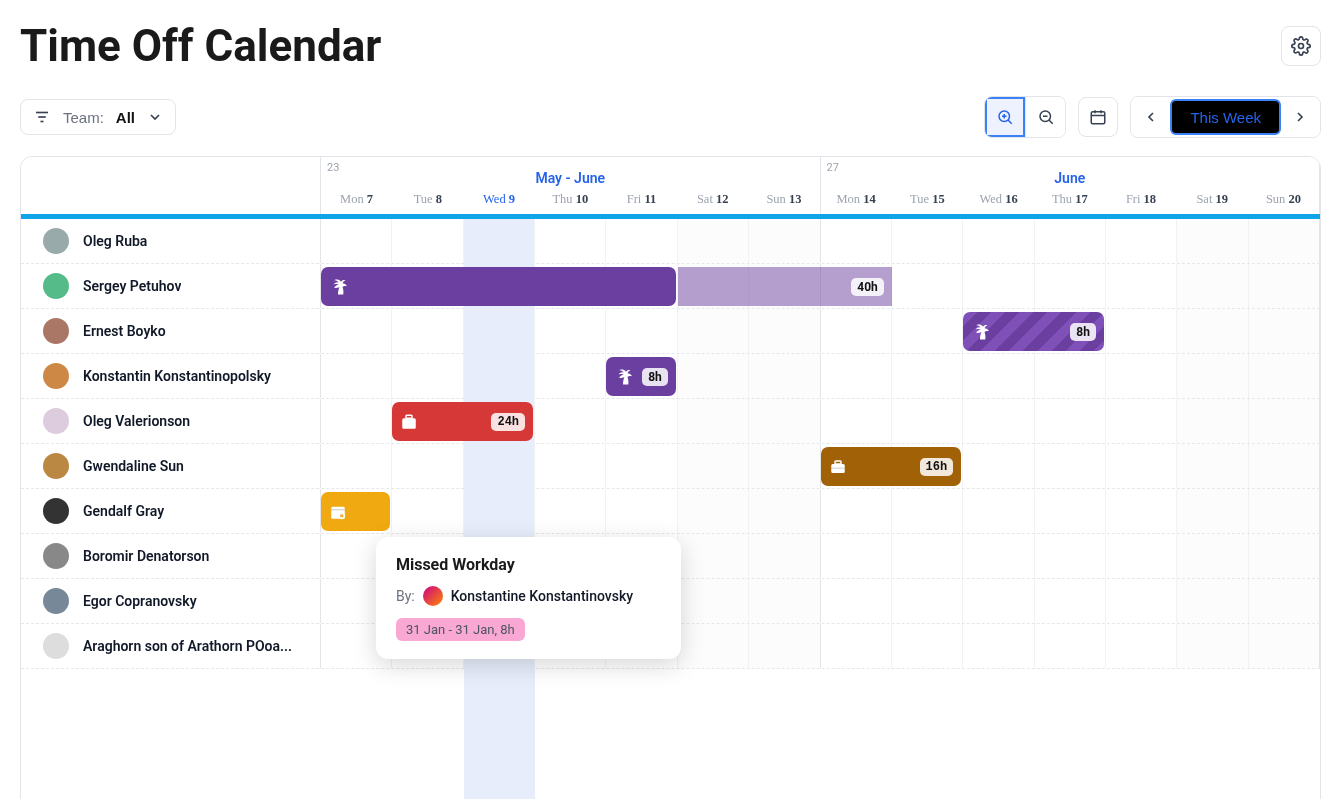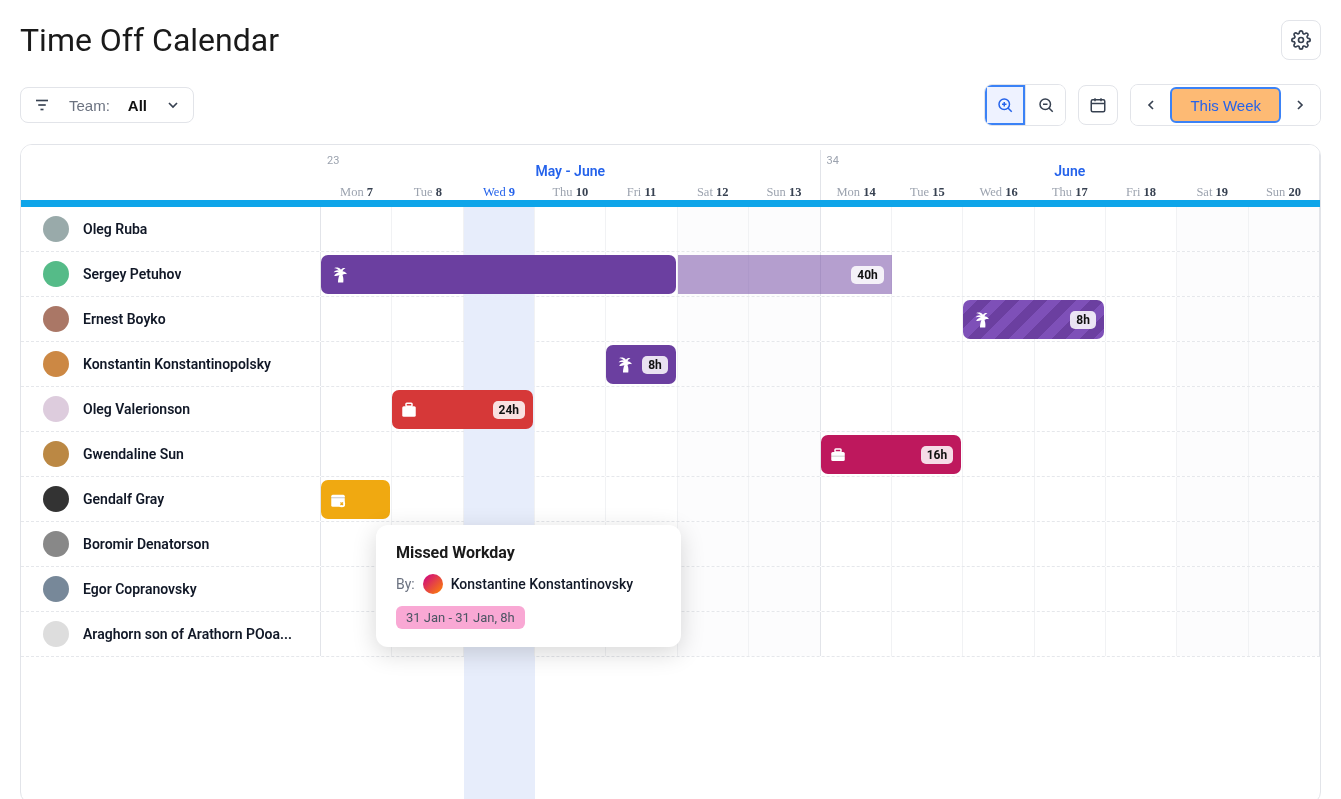--- a/index.html
+++ b/index.html
@@ -12,43 +12,43 @@
   overflow: hidden;
   padding: 20px;
 }
 .header-row {
   display: flex;
   justify-content: space-between;
   align-items: center;
   margin-bottom: 24px;
 }
 .page-title {
-  font-size: 32px;
-  font-weight: 400;
+  font-size: 44px;
+  font-weight: 700;
   color: #1a1a1a;
   text-align: center;
 }
 .gear-btn {
   width: 40px; height: 40px;
   border: 1px solid #e2e4e9;
   border-radius: 8px;
   background: #fff;
   display: flex; align-items: center; justify-content: center;
   cursor: pointer;
 }
 .toolbar {
   display: flex;
   justify-content: space-between;
   align-items: center;
   margin-bottom: 18px;
 }
 .team-filter {
   display: inline-flex;
   align-items: center;
-  gap: 18px;
+  gap: 12px;
   border: 1px solid #e2e4e9;
   border-radius: 8px;
   padding: 8px 12px;
   font-size: 15px;
   cursor: pointer;
   background: #fff;
 }
 .team-filter .muted { color: #6b7280; }
 .team-filter .val { color: #111; font-weight: bold; }
 .toolbar-right {
@@ -69,21 +69,21 @@
   cursor: pointer;
   border: none;
 }
 .btn-group .icon-btn + .icon-btn { border-left: 1px solid #e2e4e9; }
 .icon-btn.active { background: #eef2ff; box-shadow: inset 0 0 0 2px #3b82f6; }
 .this-week-btn {
   color: #2563eb;
   font-weight: 500;
   padding: 0 18px;
   font-size: 15px;
-  background: #fdba74;
+  background: #000000;
   border: 2px solid #3b82f6;
   border-radius: 6px;
   height: 36px;
   margin: 2px -1px;
   position: relative;
   z-index: 1;
 }
 .single-btn {
   border: 1px solid #e2e4e9;
   border-radius: 8px;
@@ -92,23 +92,22 @@
 .calendar {
   border: 1px solid #e2e4e9;
   border-radius: 12px;
   position: relative;
   overflow: hidden;
   height: 660px;
 }
 .cal-header {
   display: flex;
   height: 62px;
-  border-bottom: 7px solid #0ea5e9;
+  border-bottom: 5px solid #0ea5e9;
   background: #fff;
-  align-items: flex-end;
 }
 .name-col {
   width: 300px;
   flex-shrink: 0;
   border-right: 1px solid #e2e4e9;
   position: relative;
 }
 .days-col {
   flex: 1;
   display: flex;
@@ -215,21 +214,21 @@
   border-radius: 5px;
   padding: 2px 6px;
   font-weight: 700;
   font-size: 12px;
 }
 .entry.purple { background: #6b3fa0; }
 .entry.purple.pending {
   background-image: repeating-linear-gradient(135deg, #7e50b8 0 10px, #6b3fa0 10px 20px);
 }
 .entry.red { background: #d63838; }
-.entry.teal { background: #be185d; }
+.entry.teal { background: #a16207; font-family: Liberation Mono, monospace; }
 .entry.amber { background: #f0a911; }
 .ext-block {
   position: absolute;
   top: 3px; height: 39px;
   background: rgba(107,63,160,.5);
   z-index: 1;
 }
 
 .tooltip {
   position: absolute;
@@ -346,21 +345,21 @@
             <div class="day-lbl">Mon <b>7</b></div>
             <div class="day-lbl">Tue <b>8</b></div>
             <div class="day-lbl today">Wed <b>9</b></div>
             <div class="day-lbl">Thu <b>10</b></div>
             <div class="day-lbl">Fri <b>11</b></div>
             <div class="day-lbl">Sat <b>12</b></div>
             <div class="day-lbl">Sun <b>13</b></div>
           </div>
         </div>
         <div class="week-block">
-          <div class="week-num">34</div>
+          <div class="week-num">27</div>
           <div class="week-label">June</div>
           <div class="day-labels">
             <div class="day-lbl">Mon <b>14</b></div>
             <div class="day-lbl">Tue <b>15</b></div>
             <div class="day-lbl">Wed <b>16</b></div>
             <div class="day-lbl">Thu <b>17</b></div>
             <div class="day-lbl">Fri <b>18</b></div>
             <div class="day-lbl">Sat <b>19</b></div>
             <div class="day-lbl">Sun <b>20</b></div>
           </div>
@@ -498,21 +497,21 @@
             <div class="day"></div>
             <div class="day weekend"></div>
             <div class="day weekend weekday-sep"></div>
             <div class="day"></div>
             <div class="day"></div>
             <div class="day"></div>
             <div class="day"></div>
             <div class="day"></div>
             <div class="day weekend"></div>
             <div class="day weekend weekday-sep"></div>
-            <div class="entry red" style="left: 7.14286%; width: calc(14.2857% - 2px);">
+            <div class="entry red" style="left: 7.14286%; width: calc(14.2857% - 2px); font-family: Liberation Mono, monospace;">
               <span>
                 <svg width="18" height="18" viewBox="0 0 24 24" fill="#fff">
                   <rect x="3" y="7" width="18" height="14" rx="2"></rect>
                   <rect x="8" y="3" width="8" height="4" rx="1" fill="none" stroke="#fff" stroke-width="2"></rect>
                   <rect x="11" y="11" width="2" height="6"></rect>
                   <rect x="8" y="13" width="8" height="2"></rect>
                 </svg>
               </span>
               <span class="badge">24h</span>
             </div>

